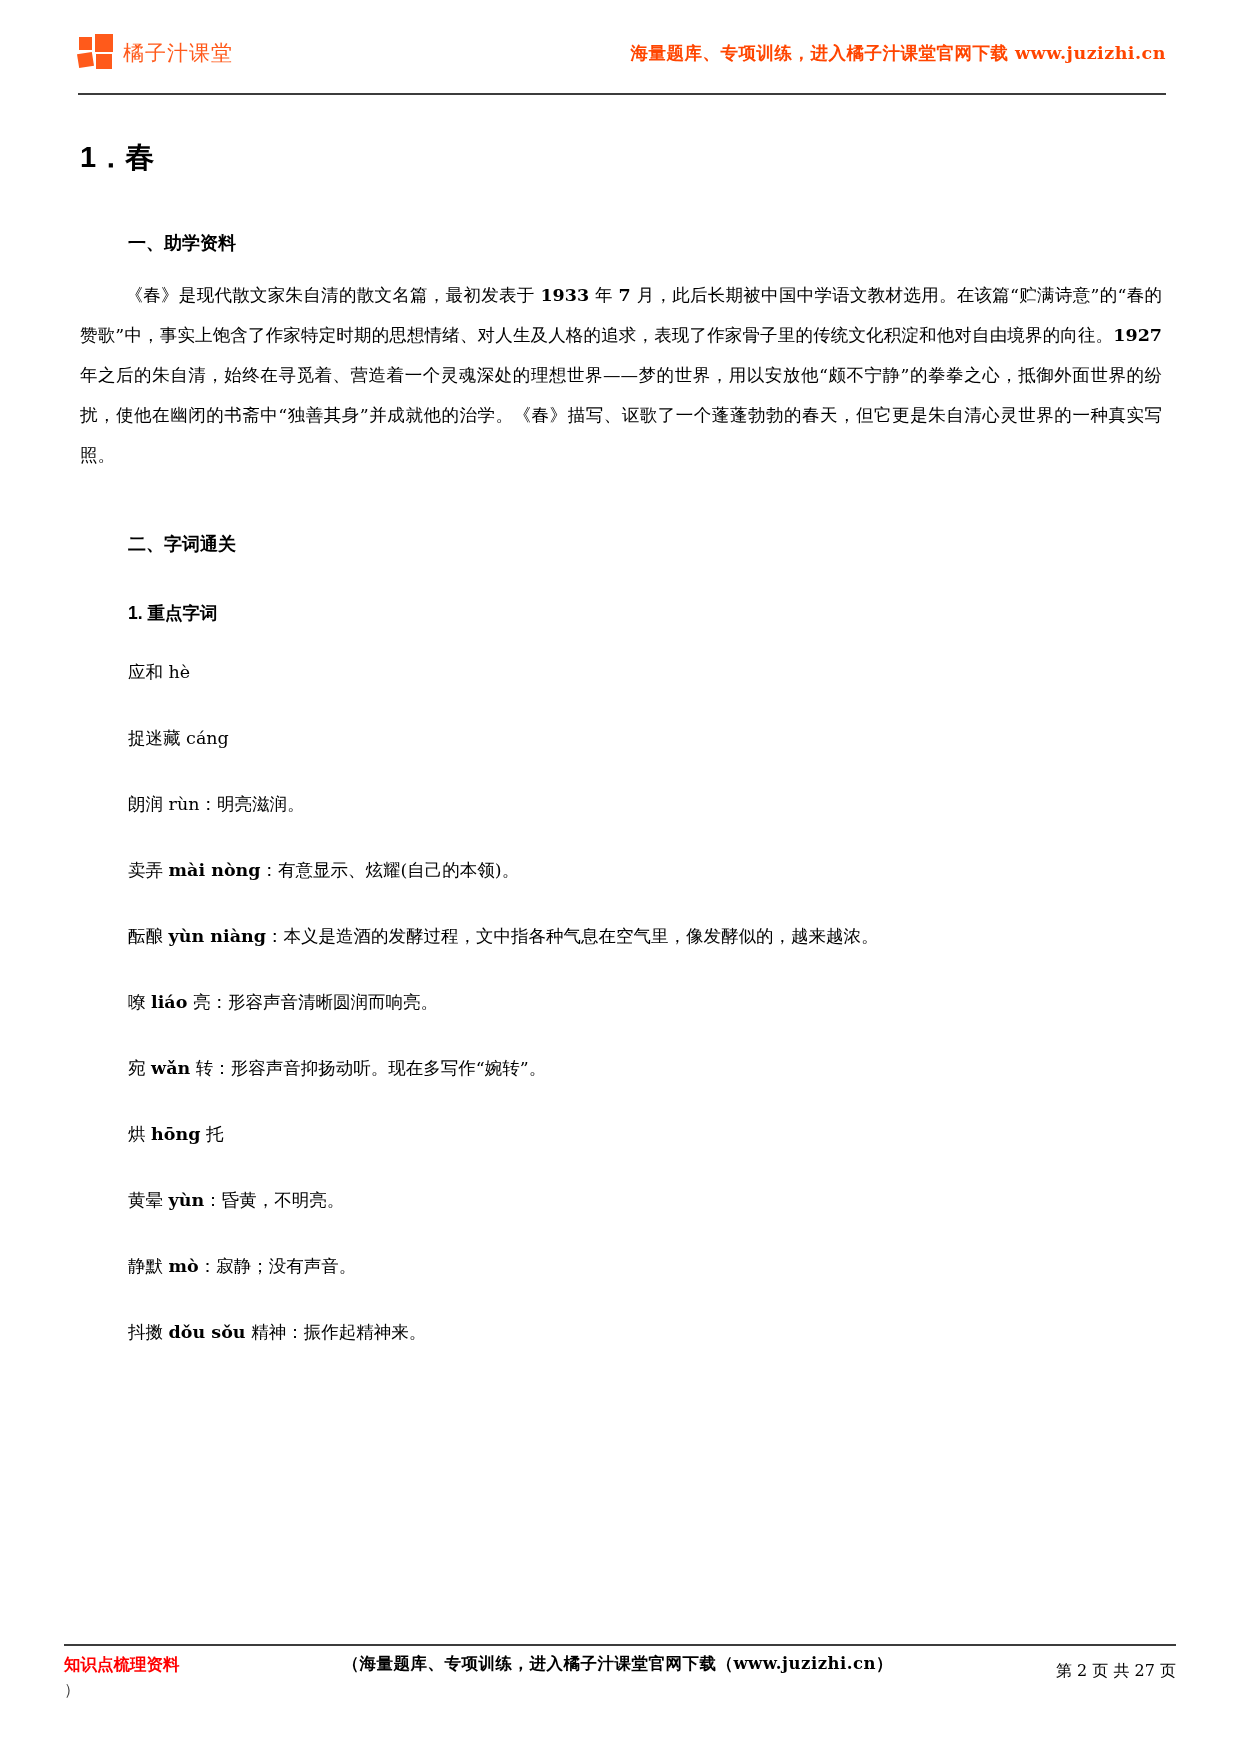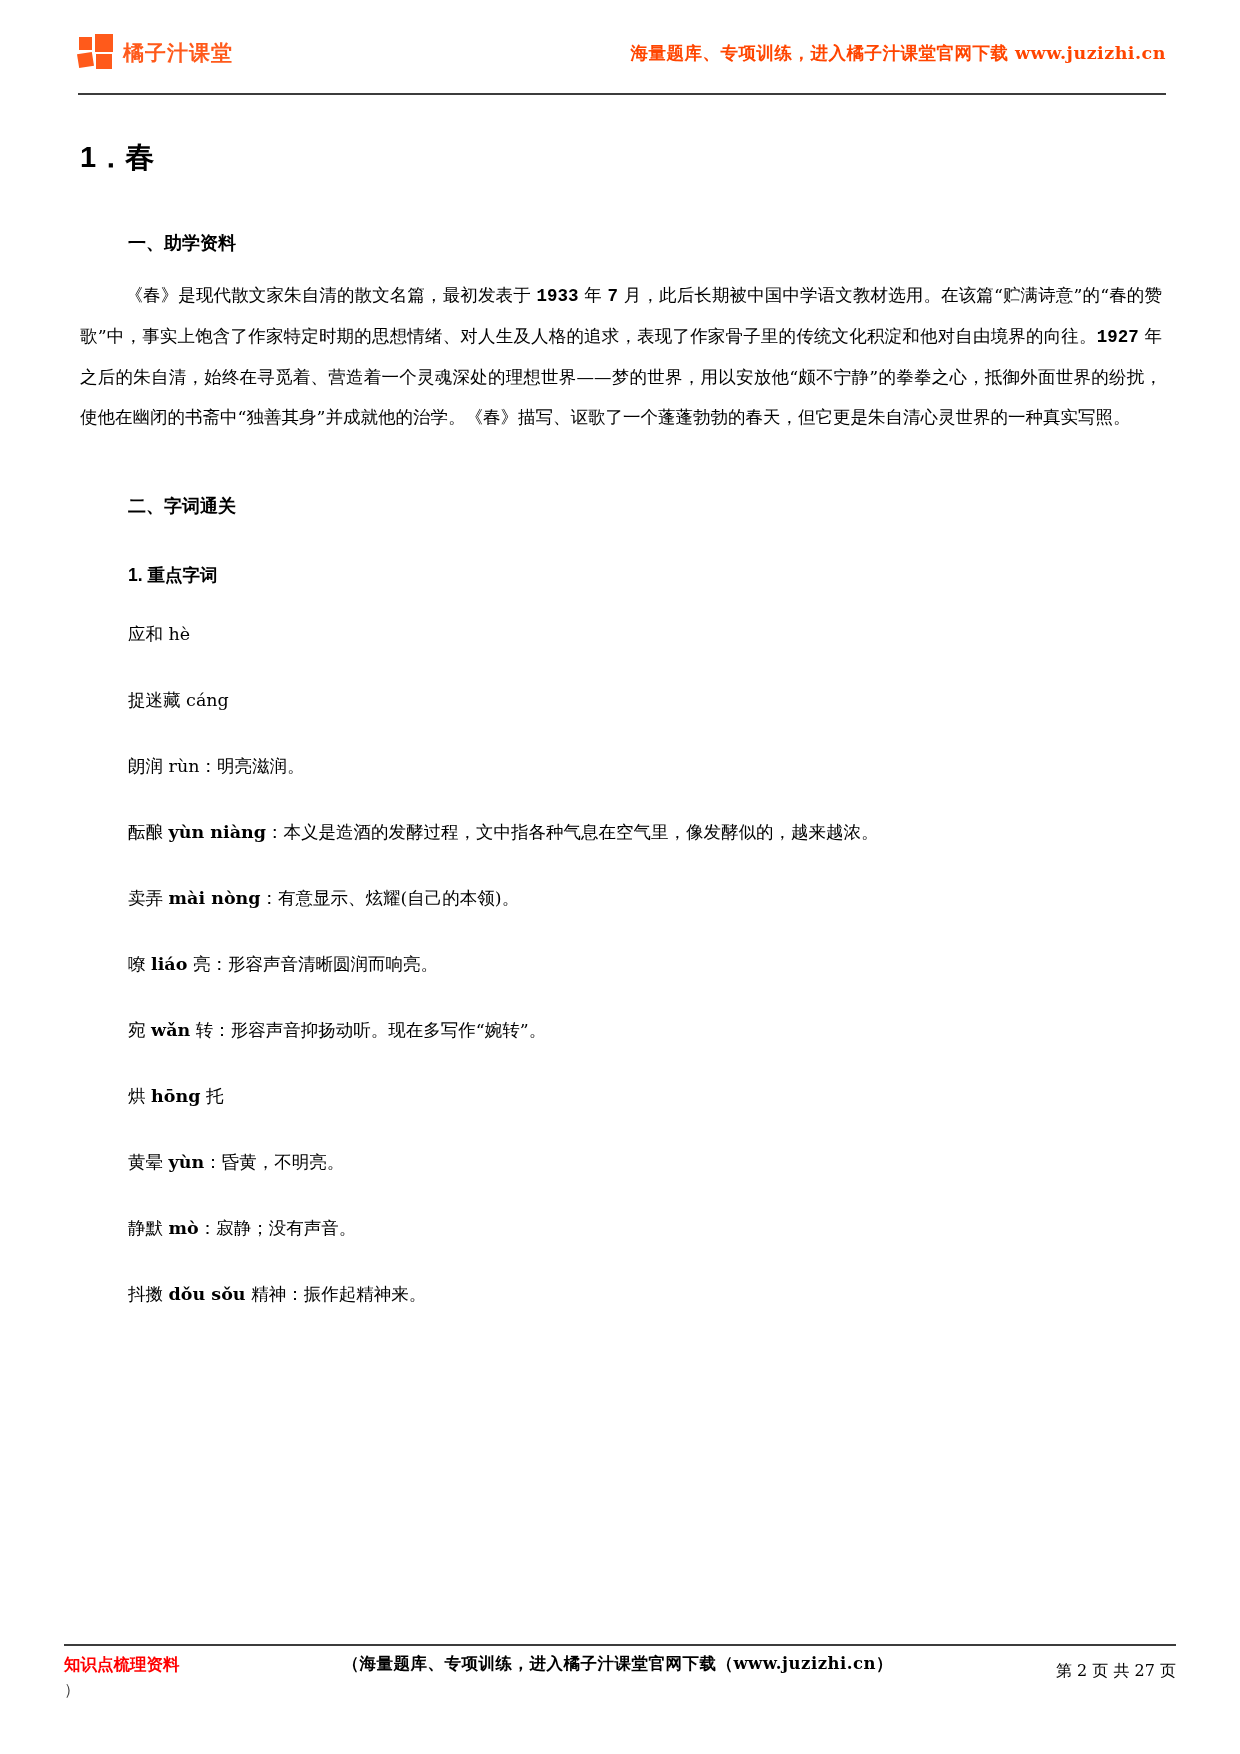--- a/index.html
+++ b/index.html
@@ -18,21 +18,21 @@
     display:flex; justify-content:space-between; align-items:center;
   }
   .brand-wrap{display:flex; align-items:center; gap:8px;}
   .logo-mark{position:relative; width:37px; height:37px; flex:0 0 auto;}
   .logo-mark i{position:absolute; background:var(--brand); display:block;}
   .logo-sq1{width:13px; height:13px; left:1px; top:3px;}
   .logo-sq2{width:18px; height:18px; left:17px; top:0;}
   .logo-sq3{width:16px; height:15px; left:18px; top:20px;}
   .logo-sq4{width:15px; height:14px; left:0; top:19px; transform:rotate(-9deg);}
   .brand-text{
-    color:var(--brand); font-size:21px; font-weight:700;
+    color:var(--brand); font-size:21px; font-weight:400;
     font-family:"Liberation Sans","DejaVu Sans",sans-serif; letter-spacing:1px;
   }
   .promo-text{
     color:var(--promo); font-size:17.5px; font-weight:700;
     font-family:"DejaVu Serif","Liberation Serif",serif; letter-spacing:.5px;
   }
   .header-rule{
     position:absolute; top:93px; left:78px; right:74px;
     border-top:2px solid #3c3c3c; height:0;
   }
@@ -56,21 +56,21 @@
   .sub-heading{
     margin:47px 0 0 0; padding-left:48px;
     font-family:"Liberation Sans","DejaVu Sans",sans-serif;
     font-size:17.5px; font-weight:700; line-height:22px;
   }
   .intro-para{
     margin:21px 0 0 0;
     font-size:17.5px; line-height:40px;
     text-align:justify; text-indent:2.6em;
   }
-  .intro-para b{font-weight:700;font-family:Liberation Mono, monospace;}
+  .intro-para b{font-weight:700;}
   .vocab-list{margin-top:39px; padding-left:48px;}
   .vocab-item{
     margin:0 0 47px 0; font-size:17.5px; line-height:19px;
   }
   .vocab-item .v-pinyin{font-weight:400;}
   .vocab-item.bold-py .v-pinyin{font-weight:700;}
   
   .footer-rule{
     position:absolute; top:1644px; left:64px; right:64px;
     border-top:2px solid #3c3c3c; height:0;
@@ -125,23 +125,23 @@
 
     <h4 class="sub-heading">1. 重点字词</h4>
 
     <div class="vocab-list" id="vocab-list">
   <p class="vocab-item"><span class="v-pre">应和 </span><span class="v-pinyin">hè</span><span class="v-post"></span></p>
 
   <p class="vocab-item"><span class="v-pre">捉迷藏 </span><span class="v-pinyin">cáng</span><span class="v-post"></span></p>
 
   <p class="vocab-item"><span class="v-pre">朗润 </span><span class="v-pinyin">rùn</span><span class="v-post">：明亮滋润。</span></p>
 
+  <p class="vocab-item bold-py"><span class="v-pre">卖弄 </span><span class="v-pinyin">mài nòng</span><span class="v-post">：有意显示、炫耀(自己的本领)。</span></p>
+
   <p class="vocab-item bold-py"><span class="v-pre">酝酿 </span><span class="v-pinyin">yùn niàng</span><span class="v-post">：本义是造酒的发酵过程，文中指各种气息在空气里，像发酵似的，越来越浓。</span></p>
-
-  <p class="vocab-item bold-py"><span class="v-pre">卖弄 </span><span class="v-pinyin">mài nòng</span><span class="v-post">：有意显示、炫耀(自己的本领)。</span></p>
 
   <p class="vocab-item bold-py"><span class="v-pre">嘹 </span><span class="v-pinyin">liáo</span><span class="v-post"> 亮：形容声音清晰圆润而响亮。</span></p>
 
   <p class="vocab-item bold-py"><span class="v-pre">宛 </span><span class="v-pinyin">wǎn</span><span class="v-post"> 转：形容声音抑扬动听。现在多写作“婉转”。</span></p>
 
   <p class="vocab-item bold-py"><span class="v-pre">烘 </span><span class="v-pinyin">hōng</span><span class="v-post"> 托</span></p>
 
   <p class="vocab-item bold-py"><span class="v-pre">黄晕 </span><span class="v-pinyin">yùn</span><span class="v-post">：昏黄，不明亮。</span></p>
 
   <p class="vocab-item bold-py"><span class="v-pre">静默 </span><span class="v-pinyin">mò</span><span class="v-post">：寂静；没有声音。</span></p>

